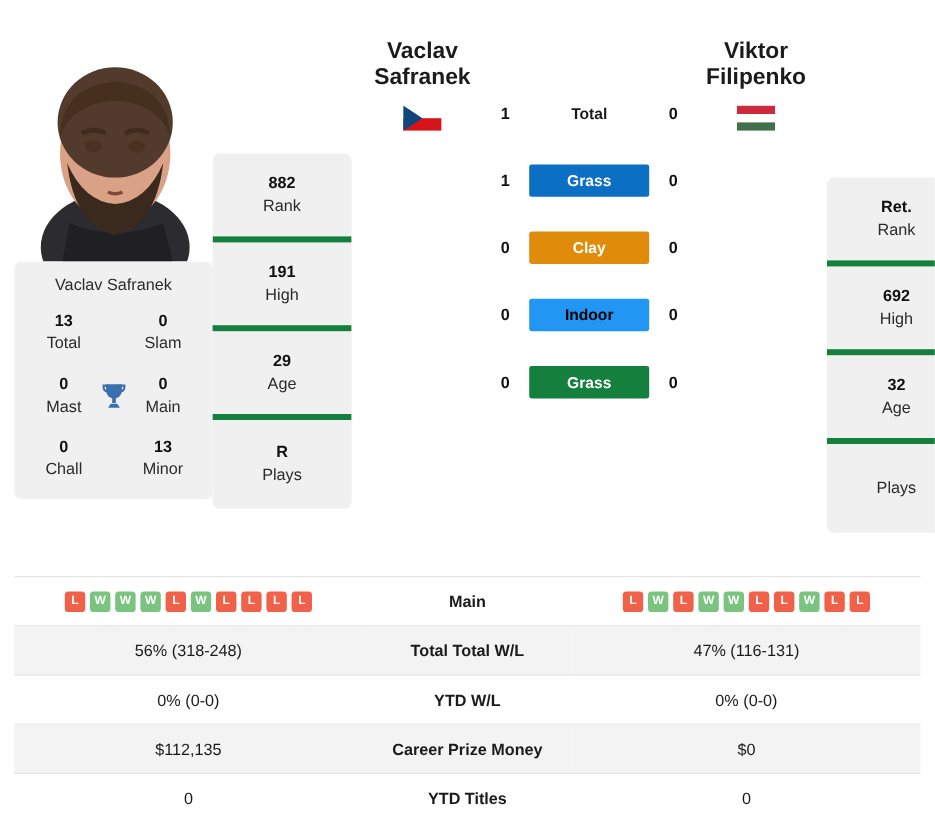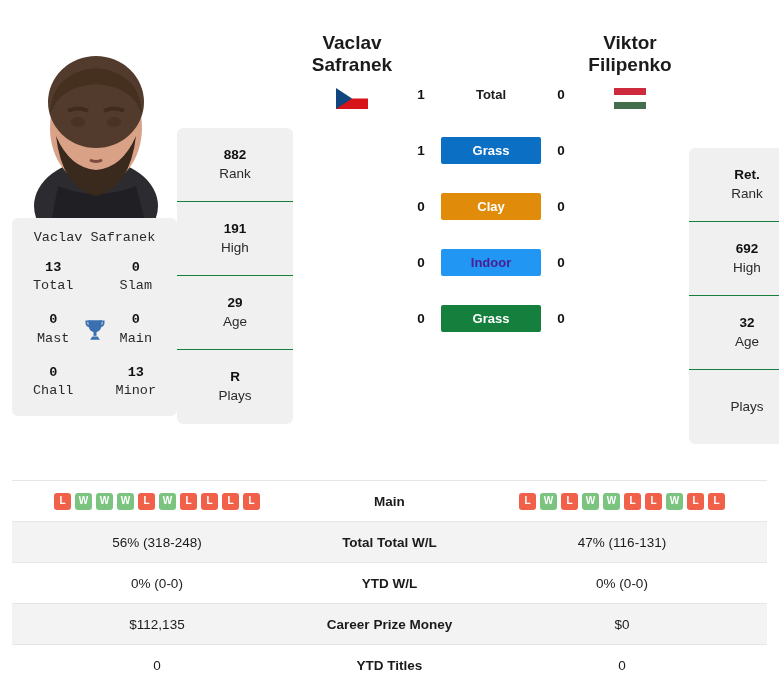--- a/index.html
+++ b/index.html
@@ -16,21 +16,21 @@
 
   
   .top {
     display: flex;
     align-items: flex-start;
     padding: 10px 12px 0 12px;
     height: 470px;
   }
 
   
-  .player-col { width: 165px; flex: 0 0 165px; font-family: Liberation Mono, monospace; }
+  .player-col { width: 165px; flex: 0 0 165px; }
 
   .photo {
     width: 165px;
     height: 208px;
     overflow: hidden;
     position: relative;
     background: #ffffff;
   }
   .photo svg { display: block; width: 165px; height: 208px; }
 
@@ -80,21 +80,21 @@
     overflow: hidden;
     margin-top: 118px;
   }
   .rank-card.right { margin-top: 138px; }
   .rank-cell {
     height: 74px;
     display: flex;
     flex-direction: column;
     align-items: center;
     justify-content: center;
-    border-bottom: 1px solid #15803d;
+    border-bottom: 5px solid #15803d;
   }
   .rank-cell:last-child { border-bottom: none; }
   .rank-val { font-size: 13.5px; font-weight: bold; color: #111; line-height: 1.4; }
   .rank-lbl { font-size: 13.5px; color: #2a2a2a; line-height: 1.4; }
 
   
   .center-col {
     flex: 1 1 auto;
     display: flex;
     justify-content: space-between;
@@ -133,21 +133,21 @@
     width: 100px;
     text-align: center;
     font-size: 13px;
     font-weight: bold;
     padding: 6px 0;
     border-radius: 2px;
   }
   .surface.plain { color: #1b1b1b; background: transparent; font-weight: bold; }
   .surface.hard   { background: #0b6fc4; color: #ffffff; }
   .surface.clay   { background: #e08c0a; color: #ffffff; }
-  .surface.indoor { background: #2196f3; color: #4c1d95; }
+  .surface.indoor { background: #2196f3; color: #000000; }
   .surface.grass  { background: #15803d; color: #ffffff; }
 
   
   .cmp-table { width: 755px; margin: 10px auto 0 auto; border-collapse: collapse; }
   .cmp-table tr { border-top: 1px solid #e6e6e6; }
   .cmp-table tr.alt { background: #f3f3f3; }
   .cmp-table td {
     height: 41px;
     font-size: 13.5px;
     color: #1b1b1b;

